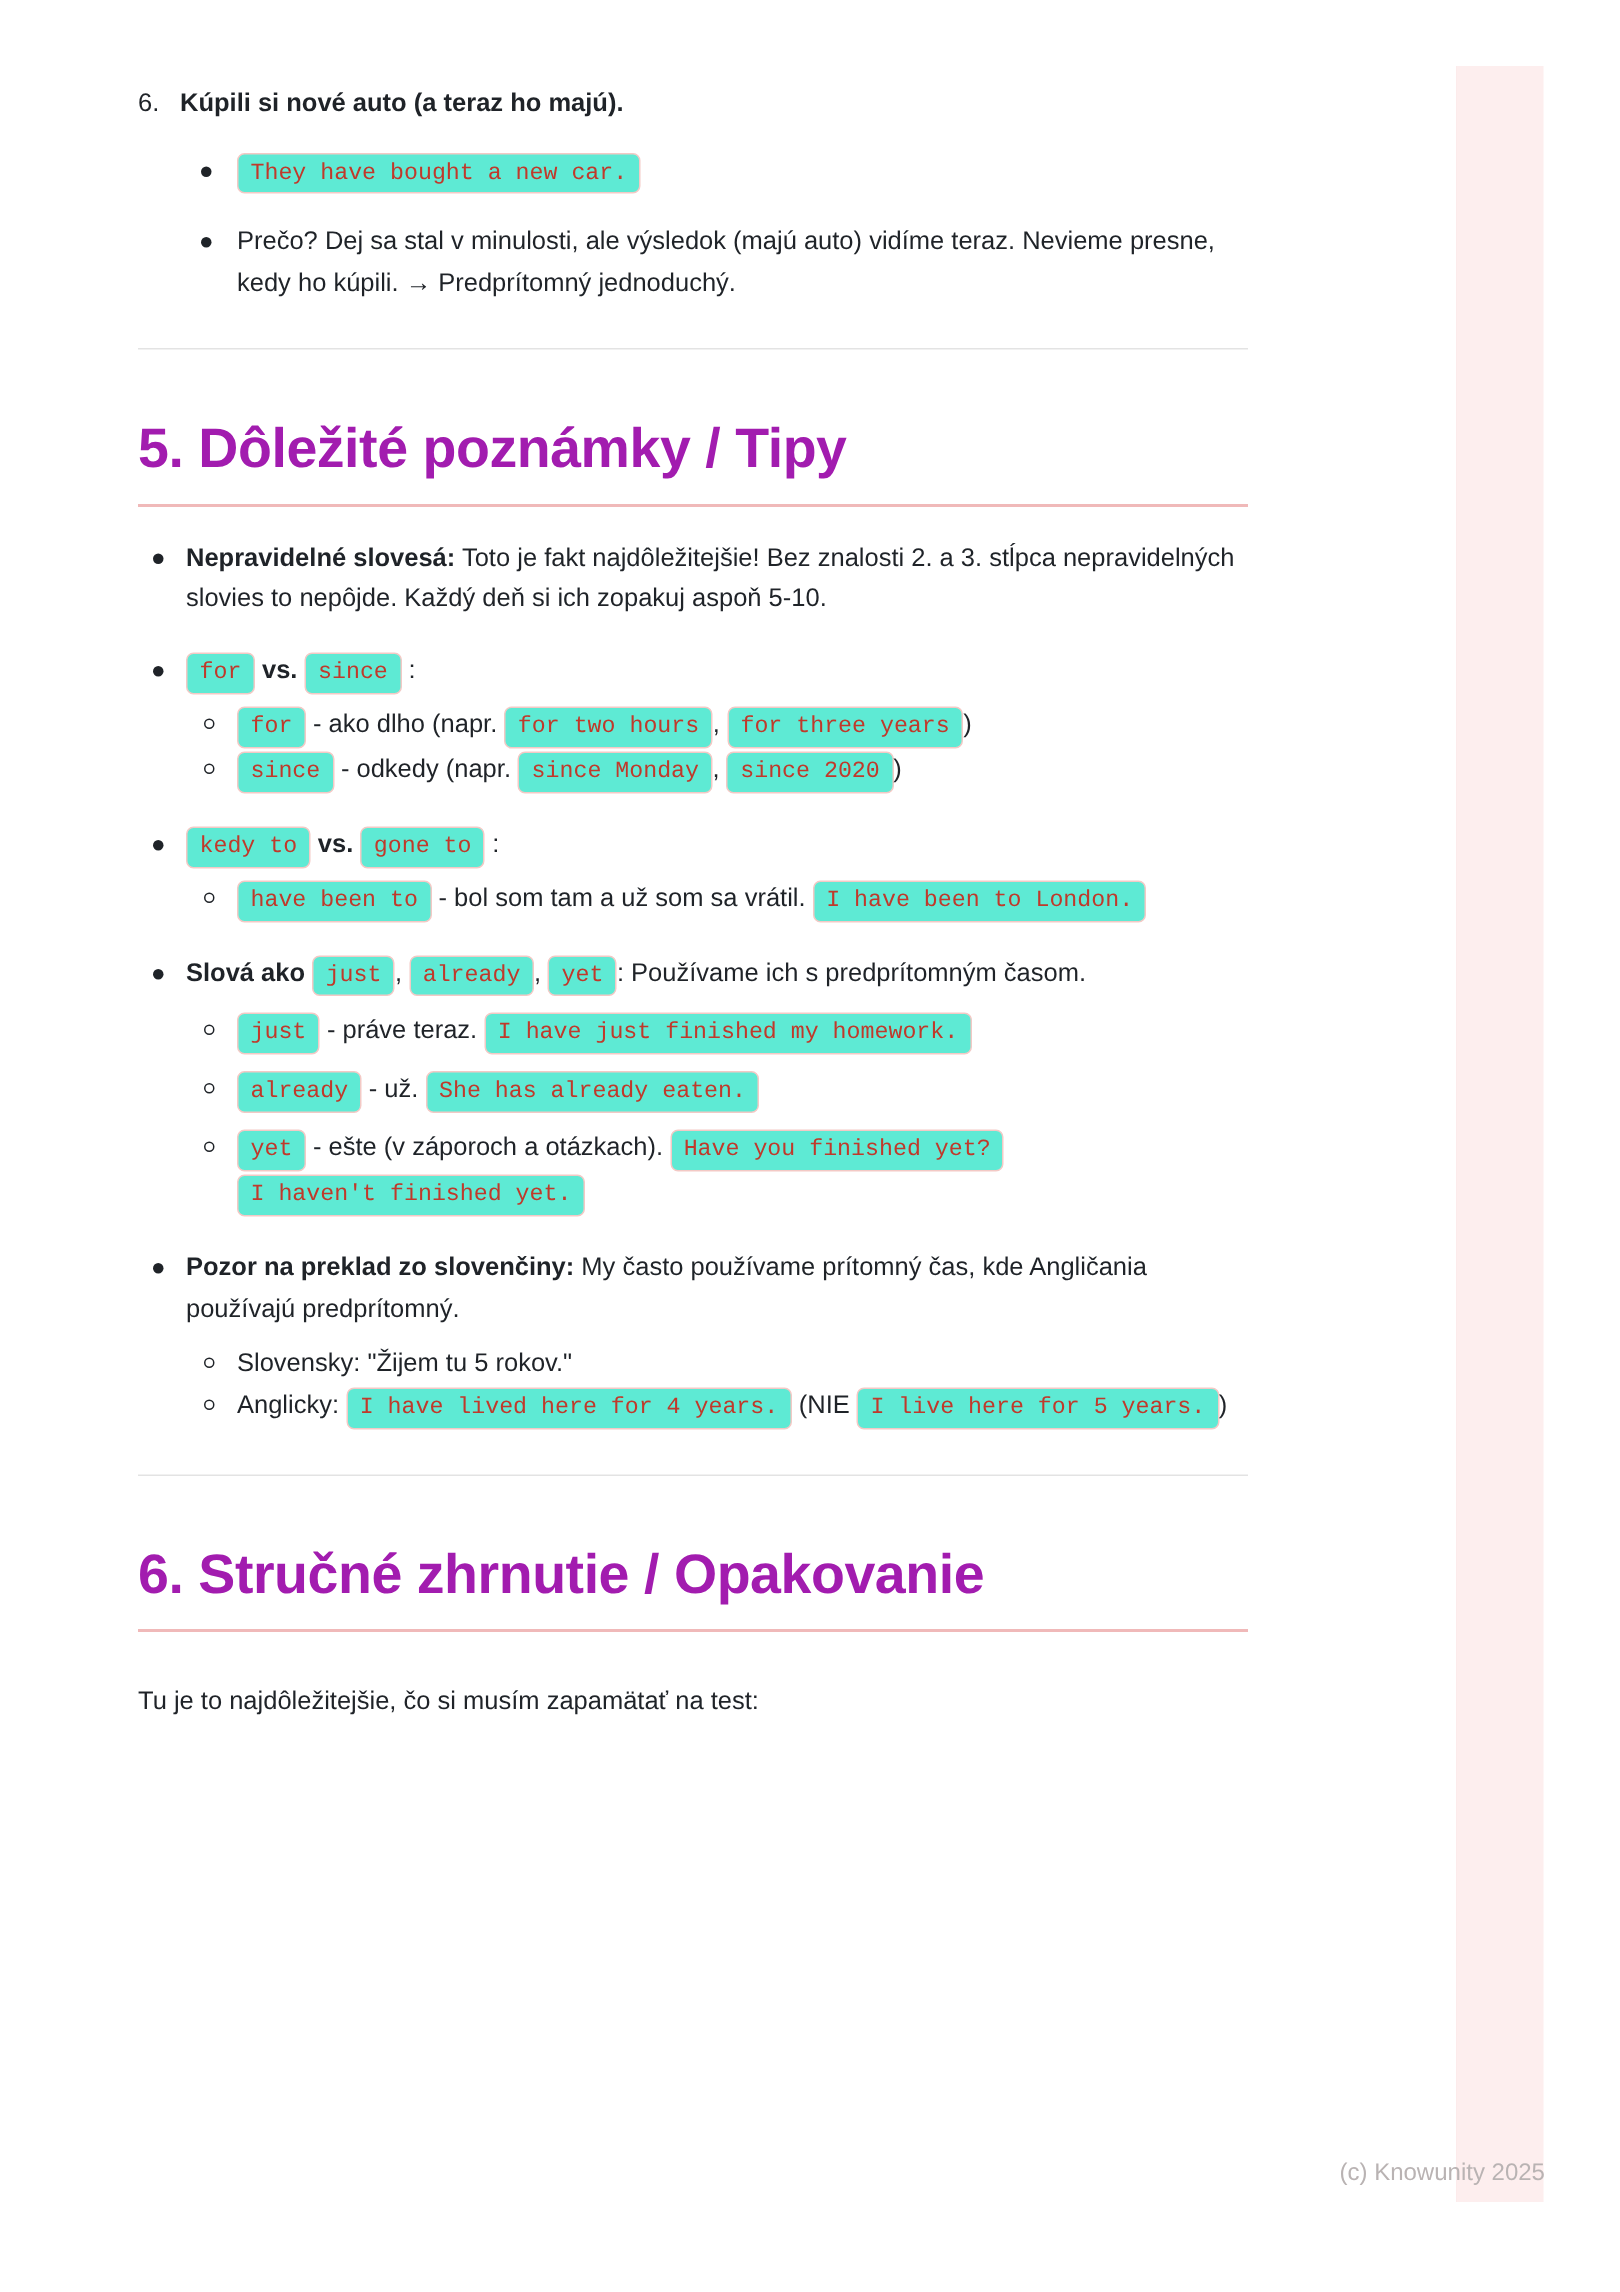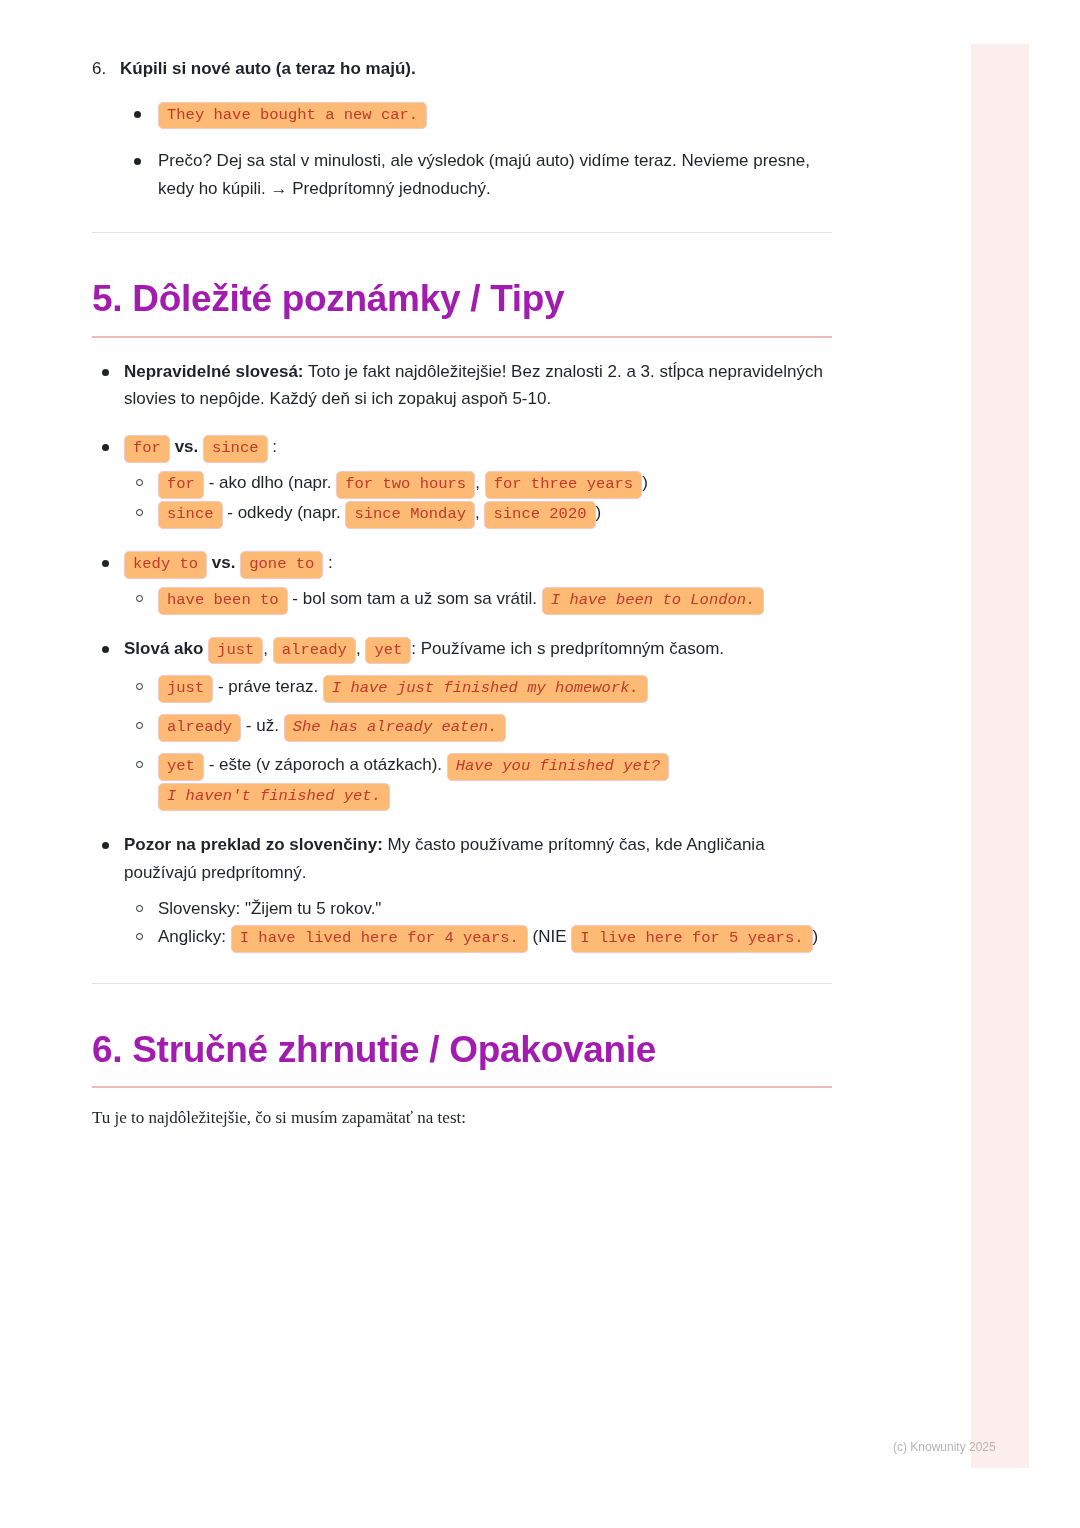--- a/index.html
+++ b/index.html
@@ -81,30 +81,29 @@
     height: 7px;
     border-radius: 50%;
     background: #1f2328;
   }
   
   .code {
     display: inline-block;
     font-family: "Liberation Mono", "DejaVu Sans Mono", monospace;
     font-size: 15.5px;
     color: #c0392b;
-    background: #fdba74;
+    background: #5eead4;
     border: 1px solid #f3c9c5;
     border-radius: 5px;
     padding: 2px 8px 3px 8px;
     line-height: 1.35;
     vertical-align: baseline;
     white-space: nowrap;
   }
   .code.italic {
-    font-style: italic;
   }
   .ital { }
   .bold { font-weight: bold; }
 
   hr.sep {
     border: none;
     border-top: 1px solid #e3e3e3;
     margin: 30px 0 0 0;
     width: 740px;
   }
@@ -167,28 +166,27 @@
     height: 7px;
     border-radius: 50%;
     border: 1px solid #1f2328;
     background: transparent;
     box-sizing: border-box;
   }
   .tight { margin-top: 9px; }
   .para {
     font-size: 17px;
     line-height: 1.6;
-    margin-top: 16px;
-    font-family: Liberation Serif, serif;
+    margin-top: 32px;
   }
   .watermark {
     position: absolute;
     left: 893px;
     top: 1440px;
-    font-size: 12px;
+    font-size: 16px;
     color: #b9b3b3;
     font-family: "Liberation Sans", sans-serif;
   }
 </style>
 </head>
 <body>
 
 <div class="page">
 
   <div class="side-bar-edge"></div>

